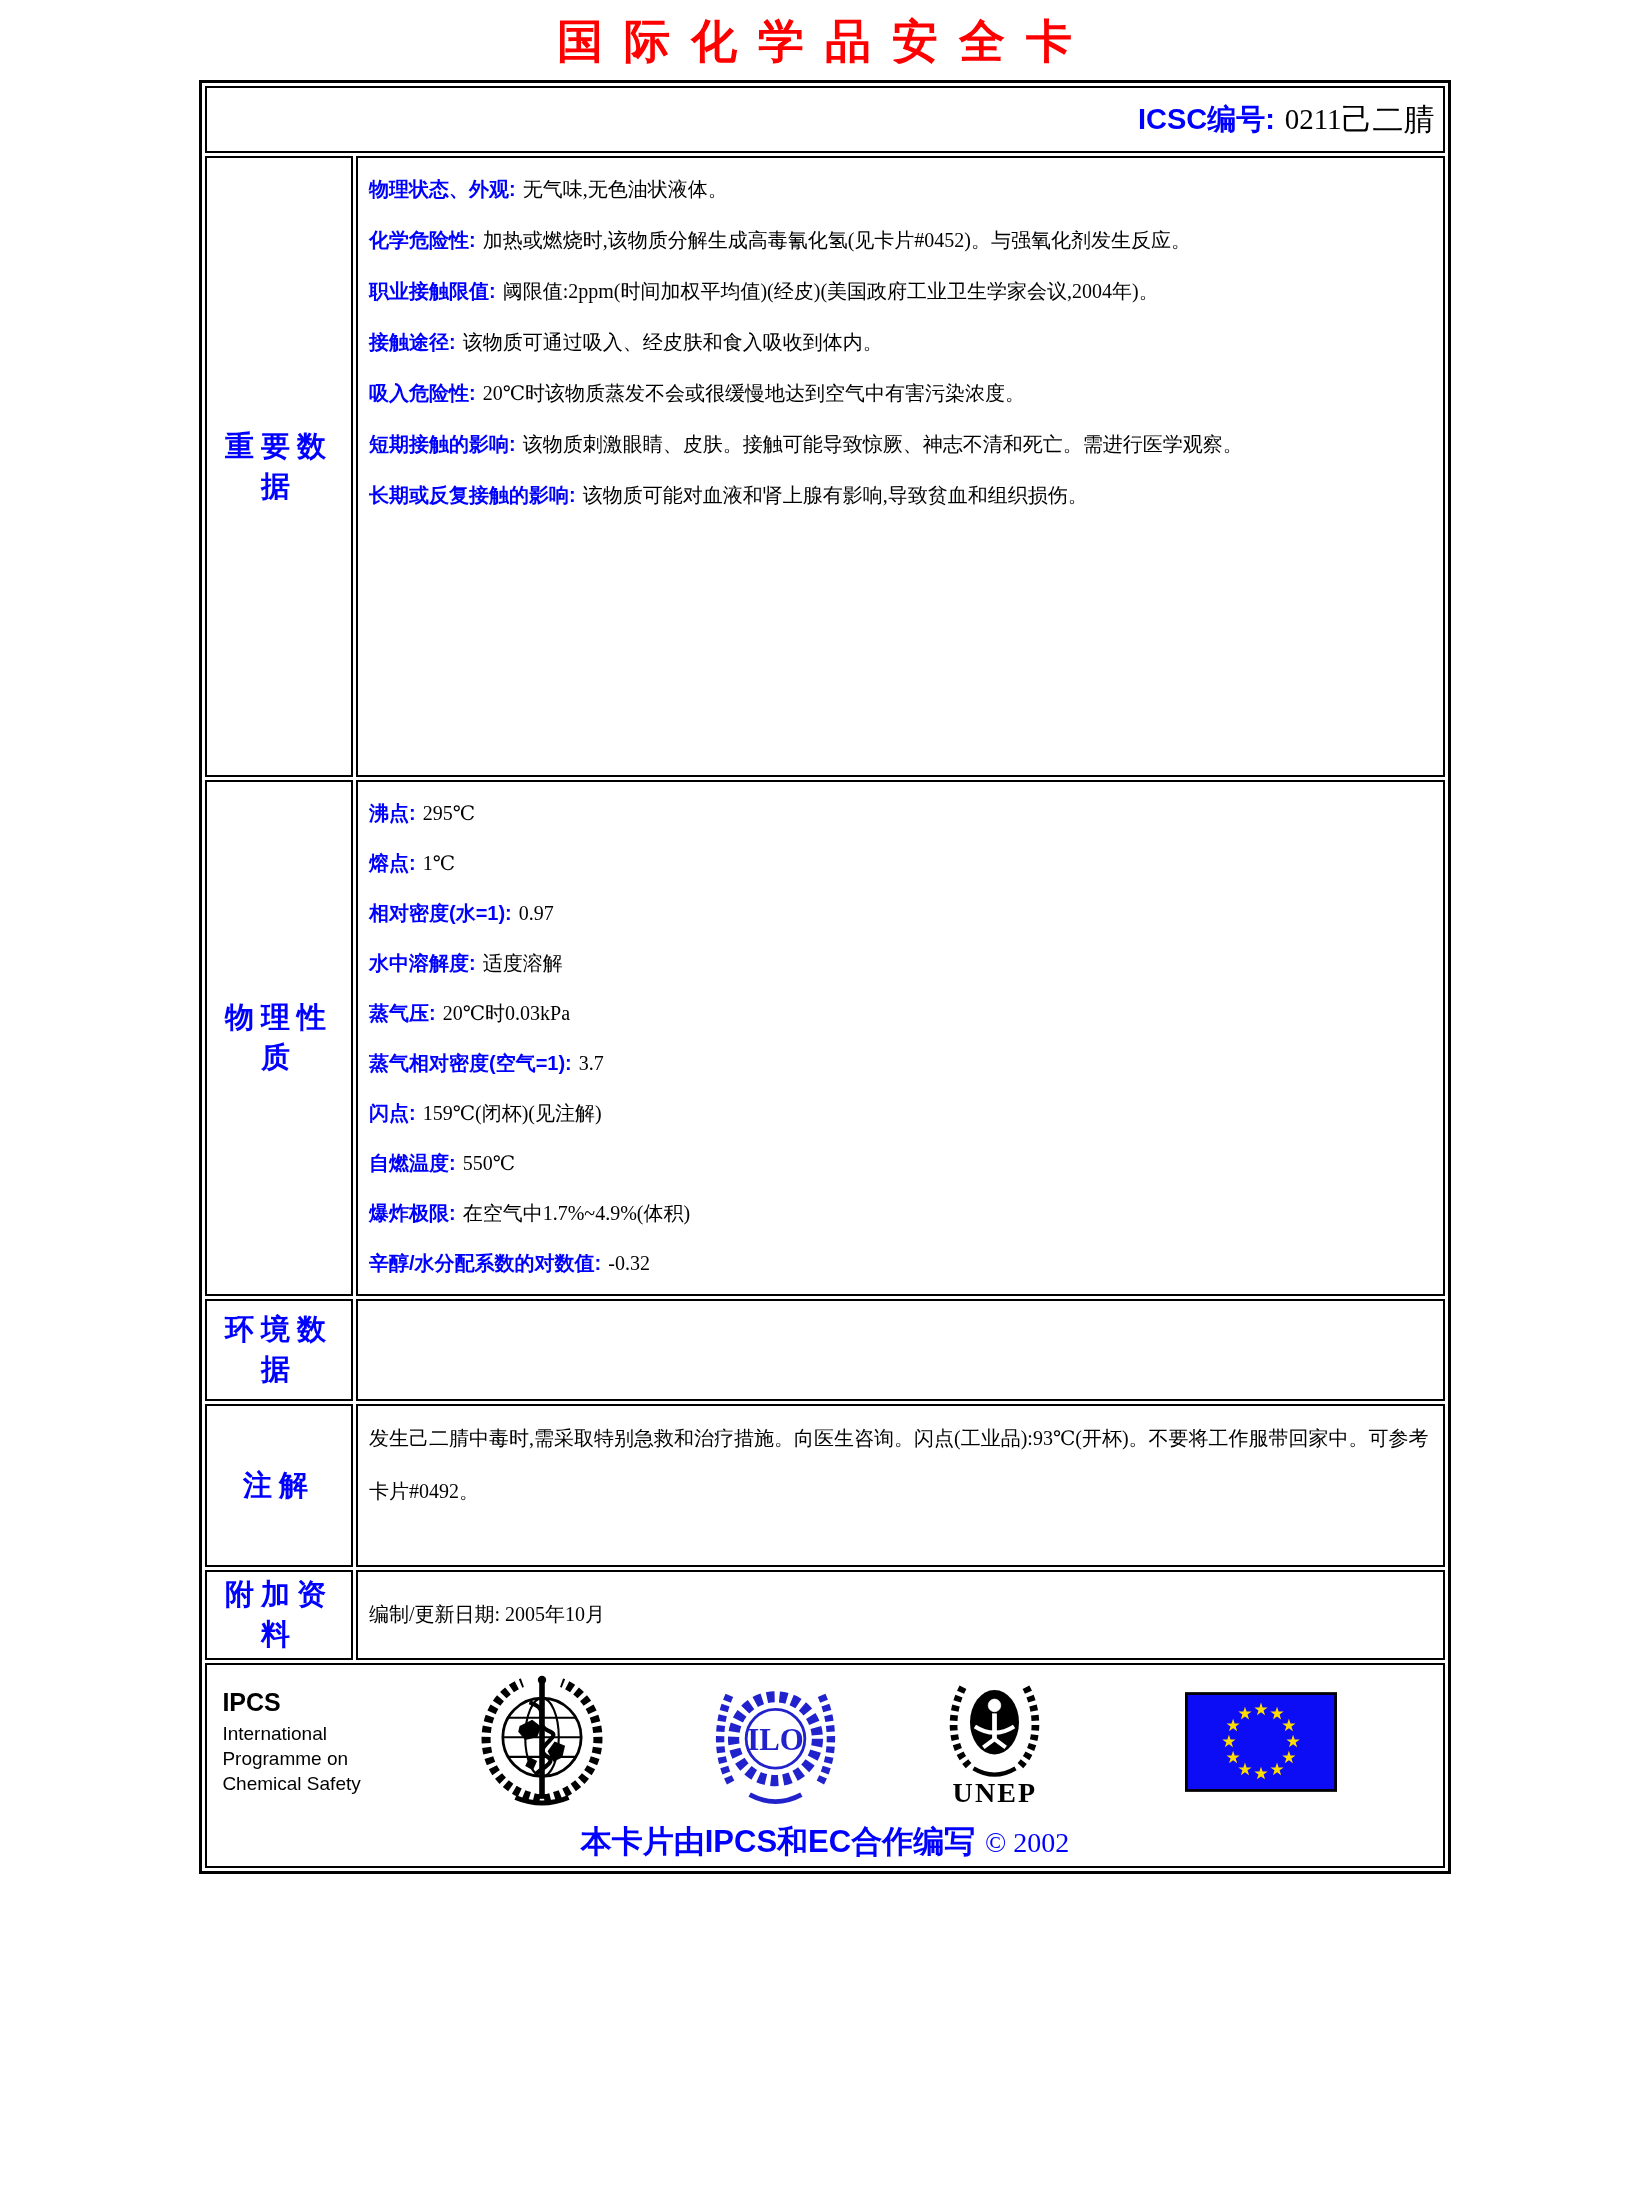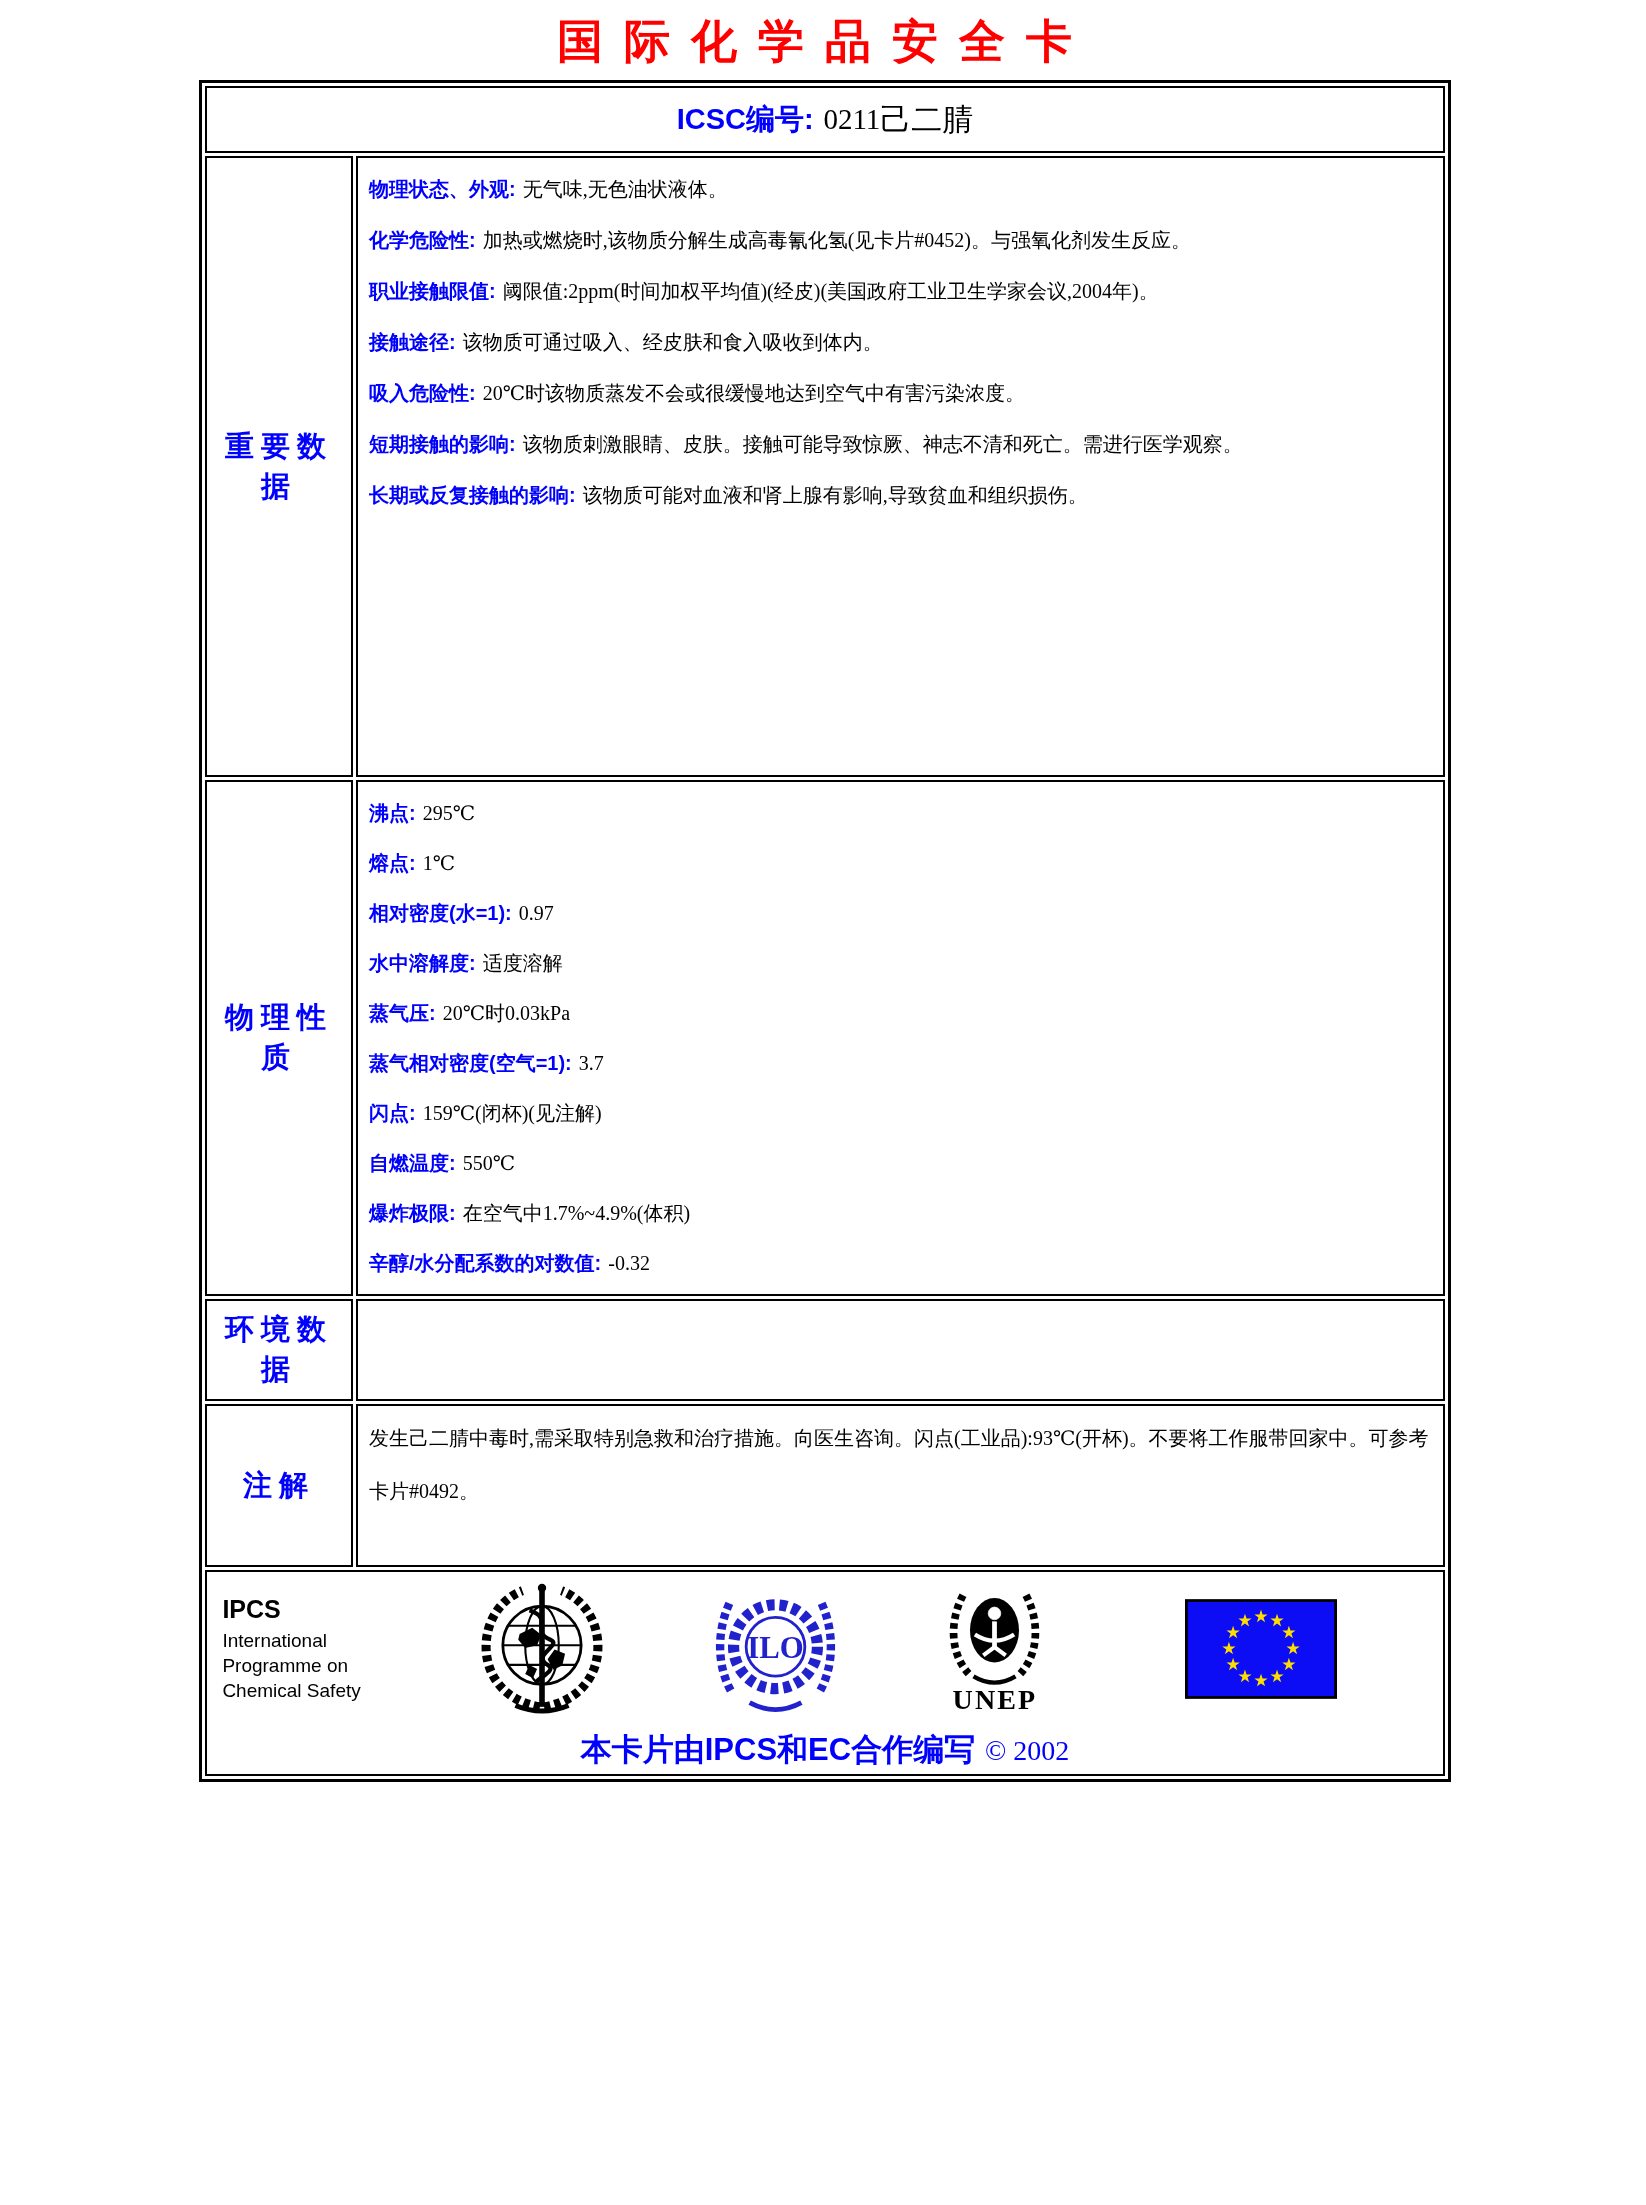--- a/index.html
+++ b/index.html
@@ -28,21 +28,21 @@
     width: 1252px;
     border: 3.5px solid #000;
     border-collapse: separate;
     border-spacing: 3.5px;
     background: #fff;
   }
   td { border: 2.1px solid #000; padding: 2.8px 8.4px; vertical-align: middle; }
 
   
   td.header-cell { height: 67px; font-size: 29px; }
-  .header-flex { display: flex; justify-content: center; align-items: center; }
+  .header-flex { display: flex; justify-content: flex-end; align-items: center; }
   .icsc-label {
     color: #0000ff; font-weight: bold;
     font-family: "Liberation Sans", "DejaVu Sans", sans-serif;
     margin-right: 9.8px;
   }
   .chem-name { font-size: 31px; }
 
   
   td.lbl {
     width: 148px;
@@ -159,20 +159,24 @@
   <tr>
     <td class="lbl">环境数据</td>
     <td class="content env-content"></td>
   </tr>
 
   <tr>
     <td class="lbl">注解</td>
     <td class="content notes-content">发生己二腈中毒时,需采取特别急救和治疗措施。向医生咨询。闪点(工业品):93℃(开杯)。不要将工作服带回家中。可参考卡片#0492。</td>
   </tr>
 
+  <tr>
+    <td class="lbl">附加资料</td>
+    <td class="content additional-content">编制/更新日期: 2005年10月</td>
+  </tr>
 
   <tr>
     <td class="logos-cell" colspan="2">
       <div class="logo-strip">
         <div class="ipcs-block">
           <div class="ipcs-title">IPCS</div>
           <div class="ipcs-line">International</div>
           <div class="ipcs-line">Programme on</div>
           <div class="ipcs-line">Chemical Safety</div>
         </div>

